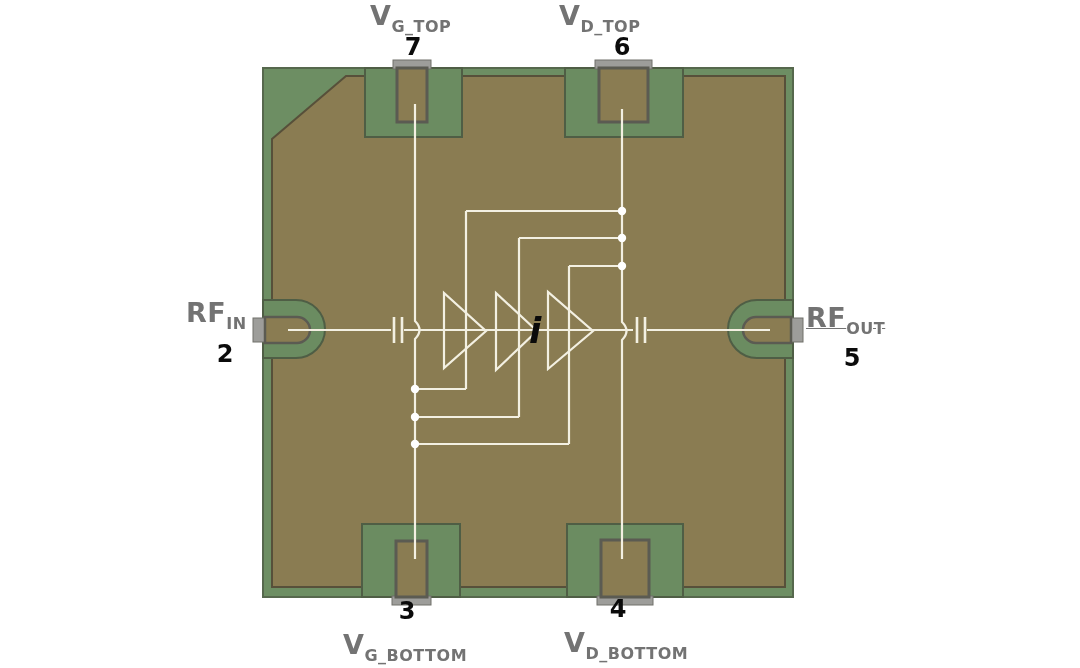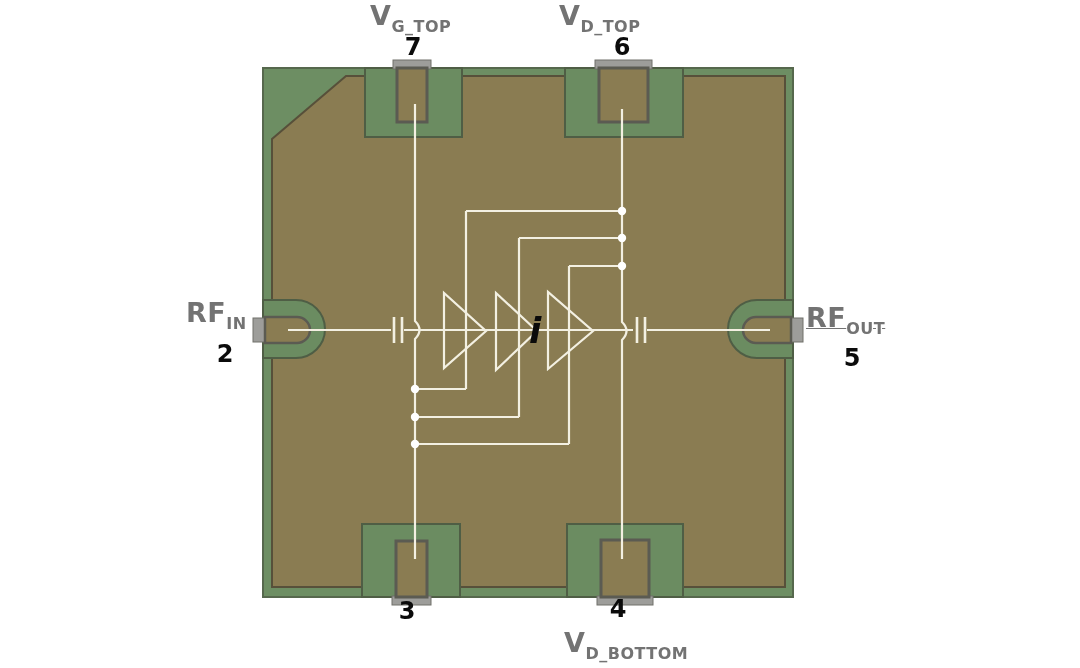--- a/index.html
+++ b/index.html
@@ -102,19 +102,22 @@
     <span class="main">RF</span><span class="sub">IN</span>
   </div>
   <div class="pin-num" style="left:211px;top:340px;width:28px;">2</div>
 
   <div class="lbl" style="left:806px;top:302px;text-decoration:underline;">
     <span class="main">RF</span><span class="sub">OUT</span>
   </div>
   <div class="pin-num" style="left:838px;top:344px;width:28px;">5</div>
 
   <div class="pin-num" style="left:392px;top:597px;width:30px;">3</div>
+  <div class="lbl" style="left:343px;top:629px;">
+    <span class="main">V</span><span class="sub">G_BOTTOM</span>
+  </div>
 
   <div class="pin-num" style="left:603px;top:595px;width:30px;">4</div>
   <div class="lbl" style="left:564px;top:627px;text-align:center;">
     <span class="main">V</span><span class="sub">D_BOTTOM</span>
   </div>
 
 </div>
 
 </body></html>

